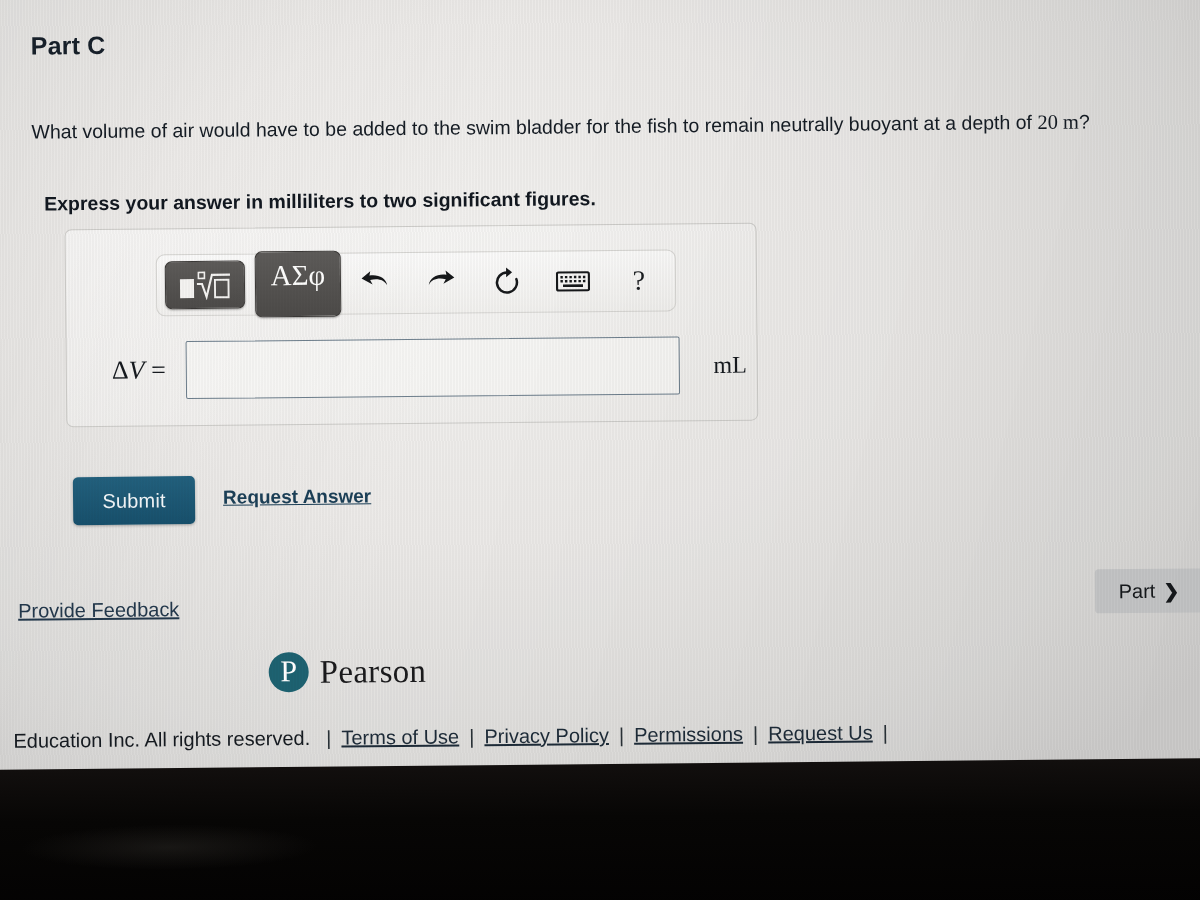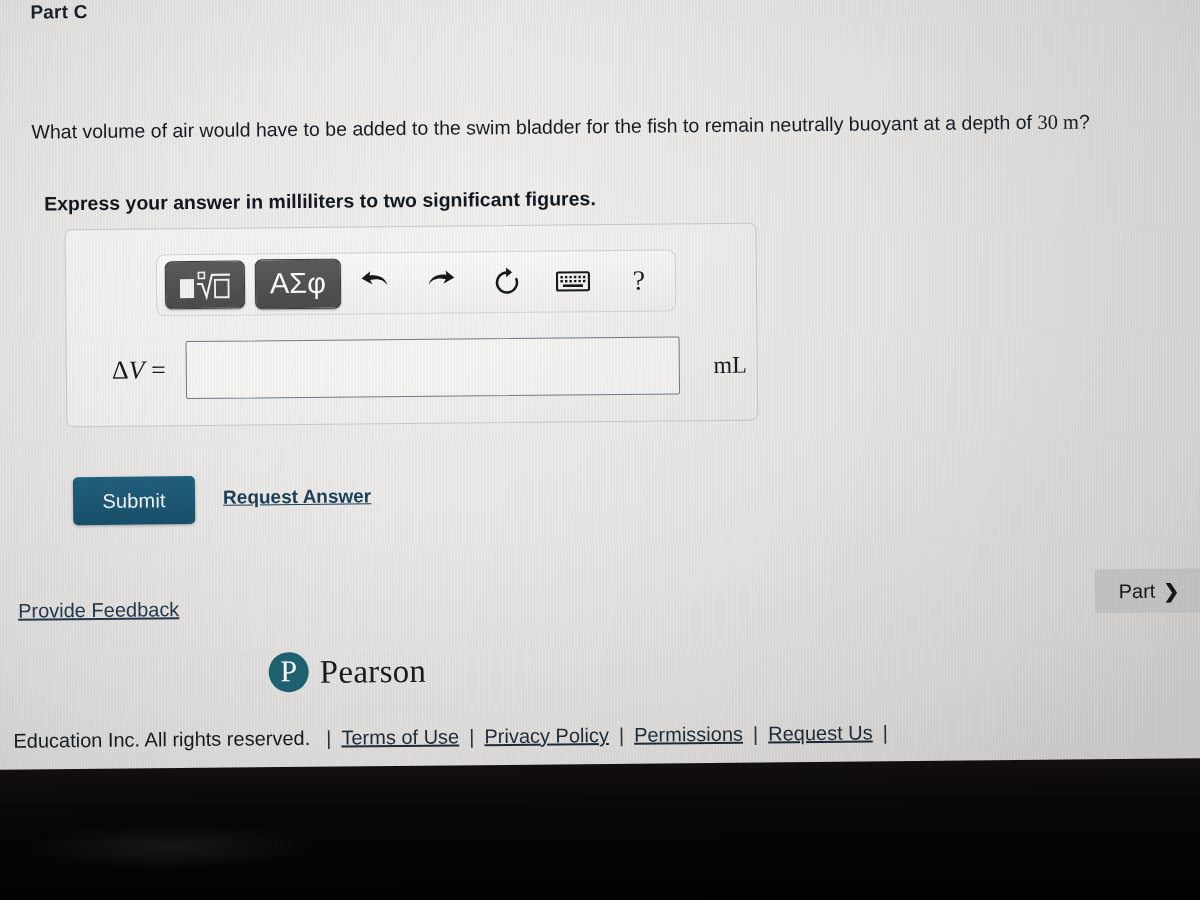--- a/index.html
+++ b/index.html
@@ -56,22 +56,22 @@
     top: 26px;
     width: 1200px;
     height: 790px;
     color: #101418;
   }
 
   
   .part-title {
     position: absolute;
     left: 30px;
-    top: 2px;
-    font-size: 19px;
+    top: 32px;
+    font-size: 25px;
     font-weight: bold;
     letter-spacing: .2px;
     color: #17202a;
   }
 
   .question {
     position: absolute;
     left: 30px;
     top: 118px;
     width: 1160px;
@@ -135,28 +135,28 @@
     flex: none;
   }
   .greek-btn {
     width: 84px;
     height: 46px;
     border-radius: 7px;
     background: linear-gradient(180deg, #5d5b59, #4d4b49);
     border: 1px solid #3b3937;
     box-shadow: 0 1px 2px rgba(0,0,0,0.35);
     color: #fdfdfc;
-    font-family: Liberation Sans, sans-serif;
+    font-family: Liberation Serif, serif;
     font-size: 29px;
     line-height: 1;
     display: flex;
     align-items: center;
     justify-content: center;
     flex: none;
-    padding-bottom: 2px;
+    padding-bottom: 18px;
   }
 
   .tool-icon {
     width: 64px;
     height: 46px;
     display: flex;
     align-items: center;
     justify-content: center;
     color: #16181a;
     flex: none;
@@ -347,21 +347,21 @@
 </head>
 <body>
 
 <div id="photo">
   <div id="screen">
     <div class="page">
 
       <div class="part-title">Part C</div>
 
       <div class="question">
-        <span>What volume of air would have to be added to the swim bladder for the fish to remain neutrally buoyant at a depth of </span><span class="mathunit">30 m</span><span>?</span>
+        <span>What volume of air would have to be added to the swim bladder for the fish to remain neutrally buoyant at a depth of </span><span class="mathunit">20 m</span><span>?</span>
       </div>
 
       <div class="instruction">Express your answer in milliliters to two significant figures.</div>
 
       <div class="answer-panel">
 
         <div class="mathbar">
 
           <div class="tpl-btn">
             <svg width="52" height="30" viewBox="0 0 52 30">

